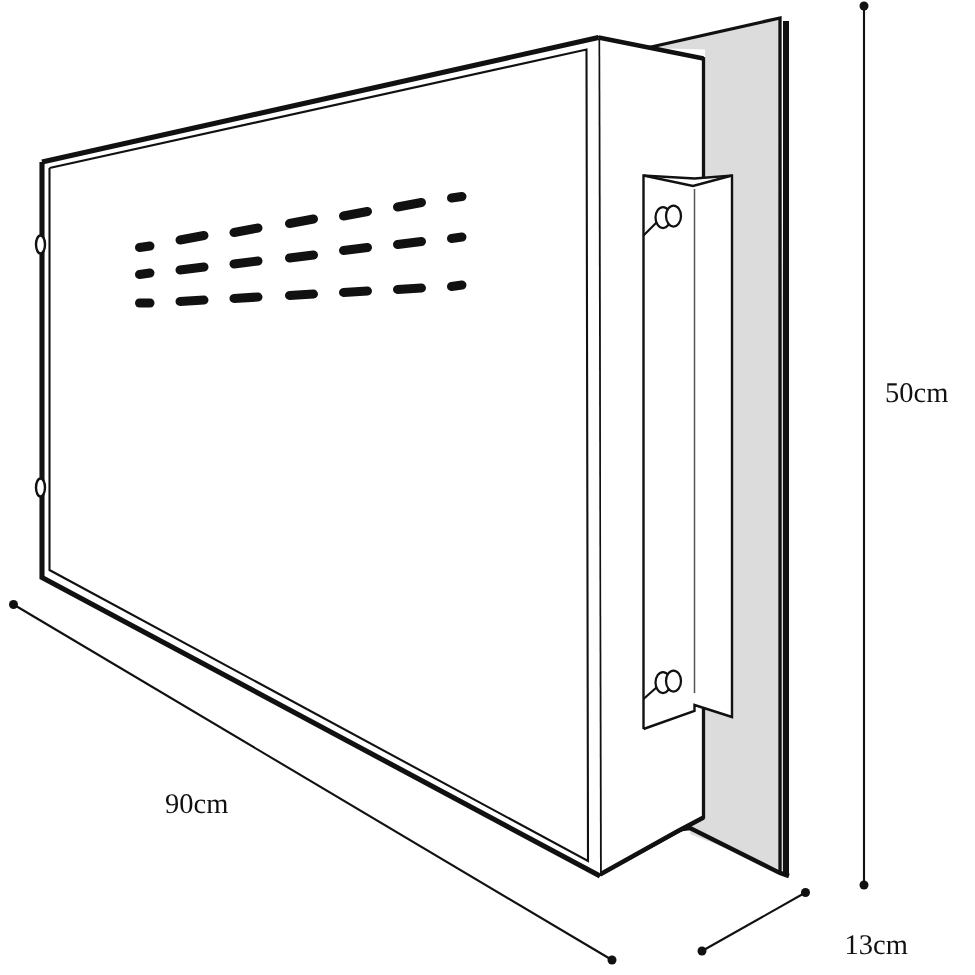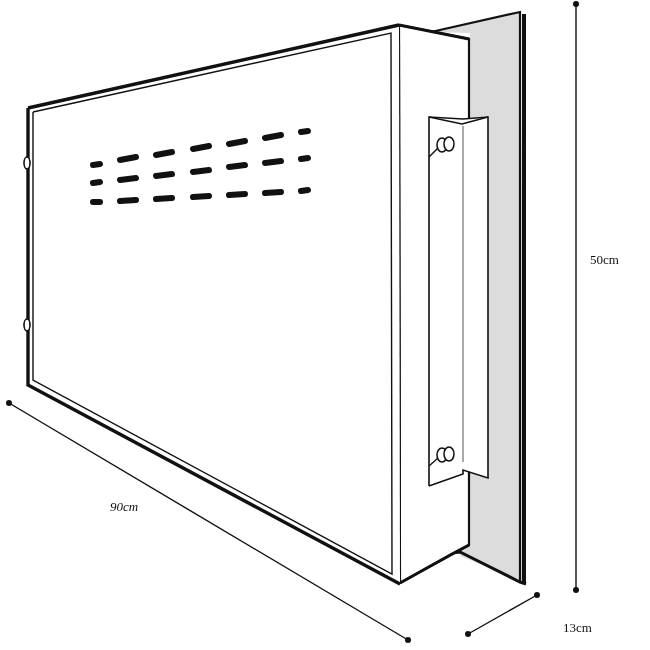--- a/index.html
+++ b/index.html
@@ -2,21 +2,21 @@
 <html><head>
 <meta charset="utf-8">
 <style>
   html, body { margin:0; padding:0; background:#ffffff; }
   body { width:650px; height:650px; overflow:hidden; position:relative; }
   #stage { position:absolute; left:0; top:0; width:650px; height:650px; }
   svg { display:block; }
   .dim-label {
     position:absolute;
     font-family:"Liberation Serif", "DejaVu Serif", serif;
-    font-size:13px;
+    font-size:19px;
     color:#111111;
     white-space:nowrap;
   }
 </style>
 </head>
 <body>
 
 <div id="stage">
   <svg width="650" height="650" viewBox="0 0 650 650" xmlns="http://www.w3.org/2000/svg">
 
@@ -104,16 +104,16 @@
       <circle cx="576" cy="4" r="3" fill="#111"></circle>
       <circle cx="576" cy="590" r="3" fill="#111"></circle>
     </g>
     <g>
       <line x1="468" y1="634" x2="537" y2="595" stroke="#111" stroke-width="1.4"></line>
       <circle cx="468" cy="634" r="3" fill="#111"></circle>
       <circle cx="537" cy="595" r="3" fill="#111"></circle>
     </g>
   </svg>
 
-  <span class="dim-label" style="left:110px; top:499px;font-style:italic;">90cm</span>
+  <span class="dim-label" style="left:110px; top:526px;">90cm</span>
   <span class="dim-label" style="left:590px; top:252px;">50cm</span>
   <span class="dim-label" style="left:520px; top:620px;margin-left:43px;">13cm</span>
 </div>
 
 </body></html>

